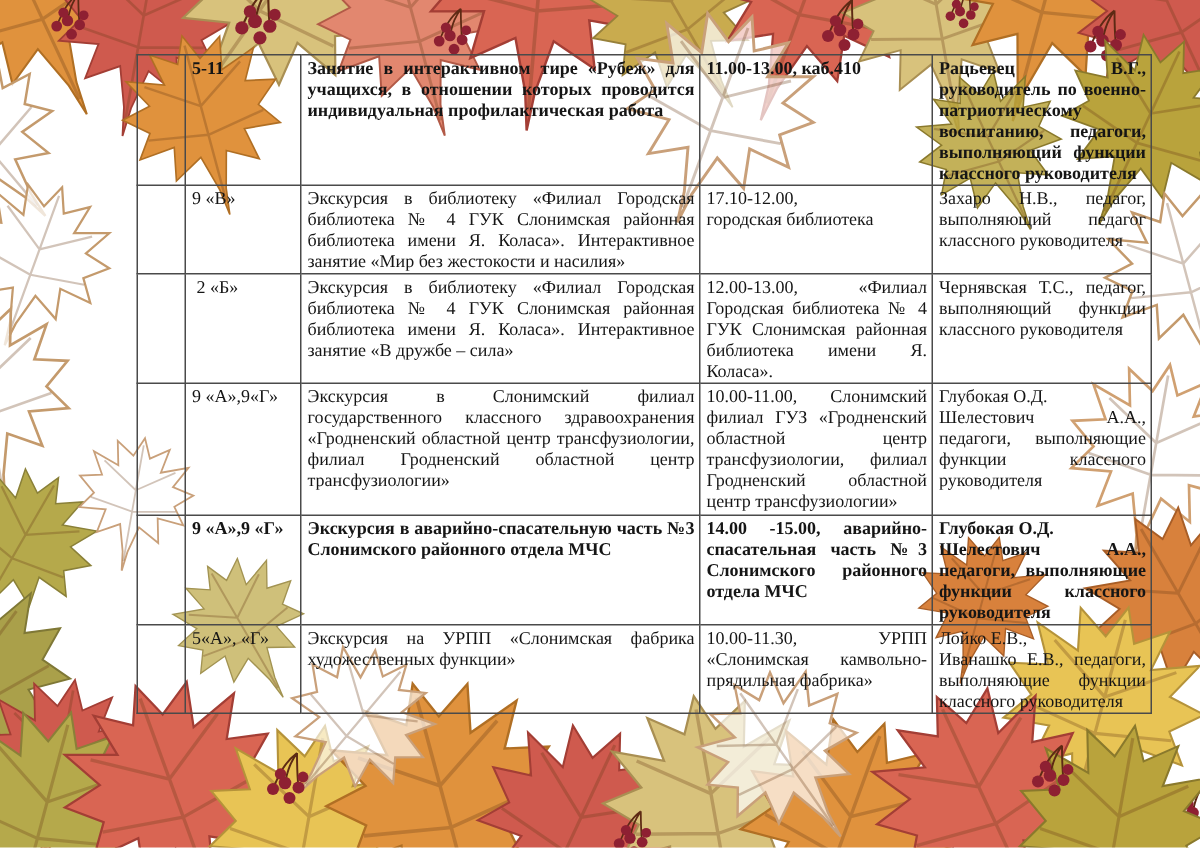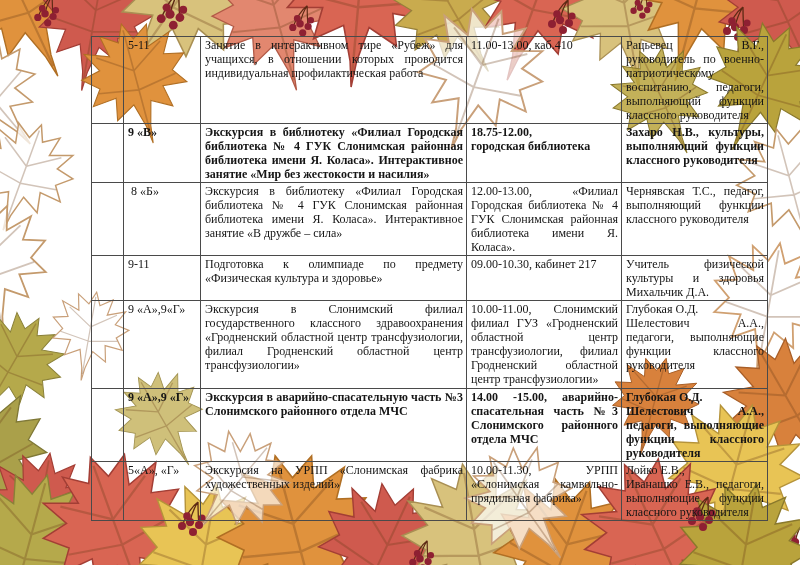--- a/index.html
+++ b/index.html
@@ -19,21 +19,21 @@
     vertical-align:top;
     padding:1px 3px 1px 4px;
     font-size:12px;line-height:14px;color:#151515;
     overflow:hidden;
   }
   td.c-spacer{padding:0;}
   td.c-class{white-space:pre-wrap;text-align:left;}
   td.c-activity{text-align:justify;}
   td.c-time{text-align:justify;white-space:pre-line;margin-top:16px;}
   td.c-resp{text-align:justify;white-space:pre-line;}
-  tr.r1{height:85px;} tr.r2{height:56px;font-weight:bold;} tr.r3{height:72px;}
+  tr.r1{height:85px;font-weight:bold;} tr.r2{height:56px;} tr.r3{height:72px;}
   tr.r4{height:42px;} tr.r5{height:88px;} tr.r6{height:72px;font-weight:bold;}
   tr.r7{height:56px;}
 </style>
 </head>
 <body>
 
 <svg class="decor" width="800" height="565" viewBox="0 0 800 565" aria-hidden="true">
   <defs>
     <g id="leaf">
       <path d="M0,-48 L7,-32 L22,-42 L18,-22 L40,-30 L30,-12 L48,-8 L34,4 L44,18 L22,16 L26,36 L8,26 L2,48 L0,64 L-2,48 L-8,26 L-26,36 L-22,16 L-44,18 L-34,4 L-48,-8 L-30,-12 L-40,-30 L-18,-22 L-22,-42 L-7,-32 Z"></path>
@@ -117,56 +117,49 @@
       <td class="c-spacer"></td>
       <td class="c-class">5-11</td>
       <td class="c-activity">Занятие в интерактивном тире «Рубеж» для учащихся, в отношении которых проводится индивидуальная профилактическая работа</td>
       <td class="c-time">11.00-13.00, каб.410</td>
       <td class="c-resp">Рацьевец В.Г., руководитель по военно-патриотическому воспитанию, педагоги, выполняющий функции классного руководителя</td>
     </tr>
     <tr class="r2">
       <td class="c-spacer"></td>
       <td class="c-class">9 «В»</td>
       <td class="c-activity">Экскурсия в библиотеку «Филиал Городская библиотека № 4 ГУК Слонимская районная библиотека имени Я. Коласа». Интерактивное занятие «Мир без жестокости и насилия»</td>
-      <td class="c-time">18.75-12.00,
+      <td class="c-time">17.10-12.00,
 городская библиотека</td>
-      <td class="c-resp">Захаро Н.В., культуры, выполняющий функции классного руководителя</td>
+      <td class="c-resp">Захаро Н.В., педагог, выполняющий педагог классного руководителя</td>
     </tr>
     <tr class="r3">
       <td class="c-spacer"></td>
-      <td class="c-class"> 8 «Б»</td>
+      <td class="c-class"> 2 «Б»</td>
       <td class="c-activity">Экскурсия в библиотеку «Филиал Городская библиотека № 4 ГУК Слонимская районная библиотека имени Я. Коласа». Интерактивное занятие «В дружбе – сила»</td>
       <td class="c-time">12.00-13.00, «Филиал Городская библиотека № 4 ГУК Слонимская районная библиотека имени Я. Коласа».</td>
       <td class="c-resp">Чернявская Т.С., педагог, выполняющий функции классного руководителя</td>
-    </tr>
-    <tr class="r4">
-      <td class="c-spacer"></td>
-      <td class="c-class">9-11</td>
-      <td class="c-activity">Подготовка к олимпиаде по предмету «Физическая культура и здоровье»</td>
-      <td class="c-time">09.00-10.30, кабинет 217</td>
-      <td class="c-resp">Учитель физической культуры и здоровья Михальчик Д.А.</td>
     </tr>
     <tr class="r5">
       <td class="c-spacer"></td>
       <td class="c-class">9 «А»,9«Г»</td>
       <td class="c-activity">Экскурсия в Слонимский филиал государственного классного здравоохранения «Гродненский областной центр трансфузиологии, филиал Гродненский областной центр трансфузиологии»</td>
       <td class="c-time">10.00-11.00, Слонимский филиал ГУЗ «Гродненский областной центр трансфузиологии, филиал Гродненский областной центр трансфузиологии»</td>
       <td class="c-resp">Глубокая О.Д.
 Шелестович А.А., педагоги, выполняющие функции классного руководителя</td>
     </tr>
     <tr class="r6">
       <td class="c-spacer"></td>
       <td class="c-class">9 «А»,9 «Г»</td>
       <td class="c-activity">Экскурсия в аварийно-спасательную часть №3 Слонимского районного отдела МЧС</td>
       <td class="c-time">14.00 -15.00, аварийно-спасательная часть №3 Слонимского районного отдела МЧС</td>
       <td class="c-resp">Глубокая О.Д.
 Шелестович А.А., педагоги, выполняющие функции классного руководителя</td>
     </tr>
     <tr class="r7">
       <td class="c-spacer"></td>
       <td class="c-class">5«А», «Г»</td>
-      <td class="c-activity">Экскурсия на УРПП «Слонимская фабрика художественных изделий»</td>
+      <td class="c-activity">Экскурсия на УРПП «Слонимская фабрика художественных функции»</td>
       <td class="c-time">10.00-11.30, УРПП «Слонимская камвольно-прядильная фабрика»</td>
       <td class="c-resp">Лойко Е.В.,
 Иванашко Е.В., педагоги, выполняющие функции классного руководителя</td>
     </tr>
   </tbody>
 </table>
 
 </body></html>

